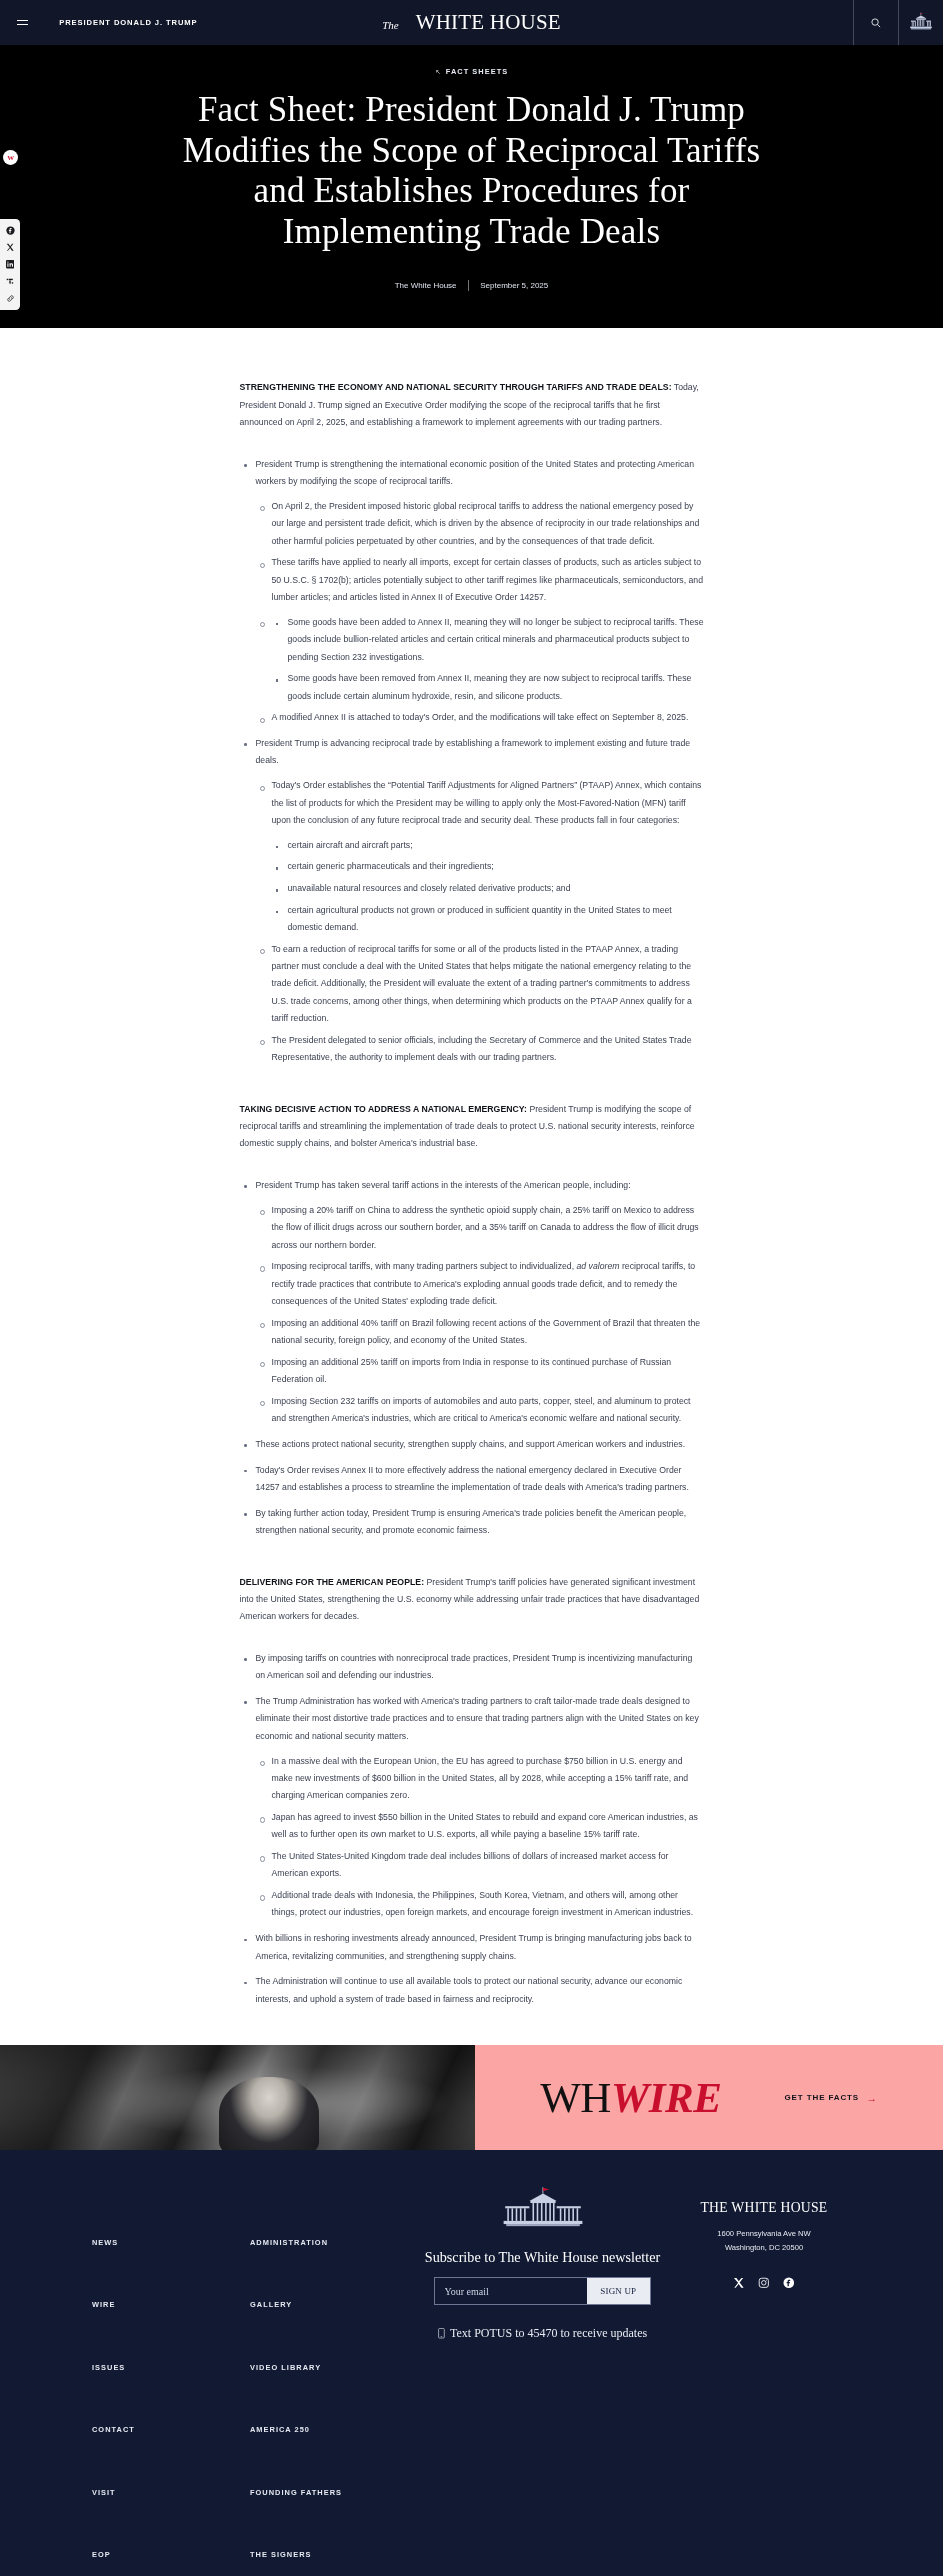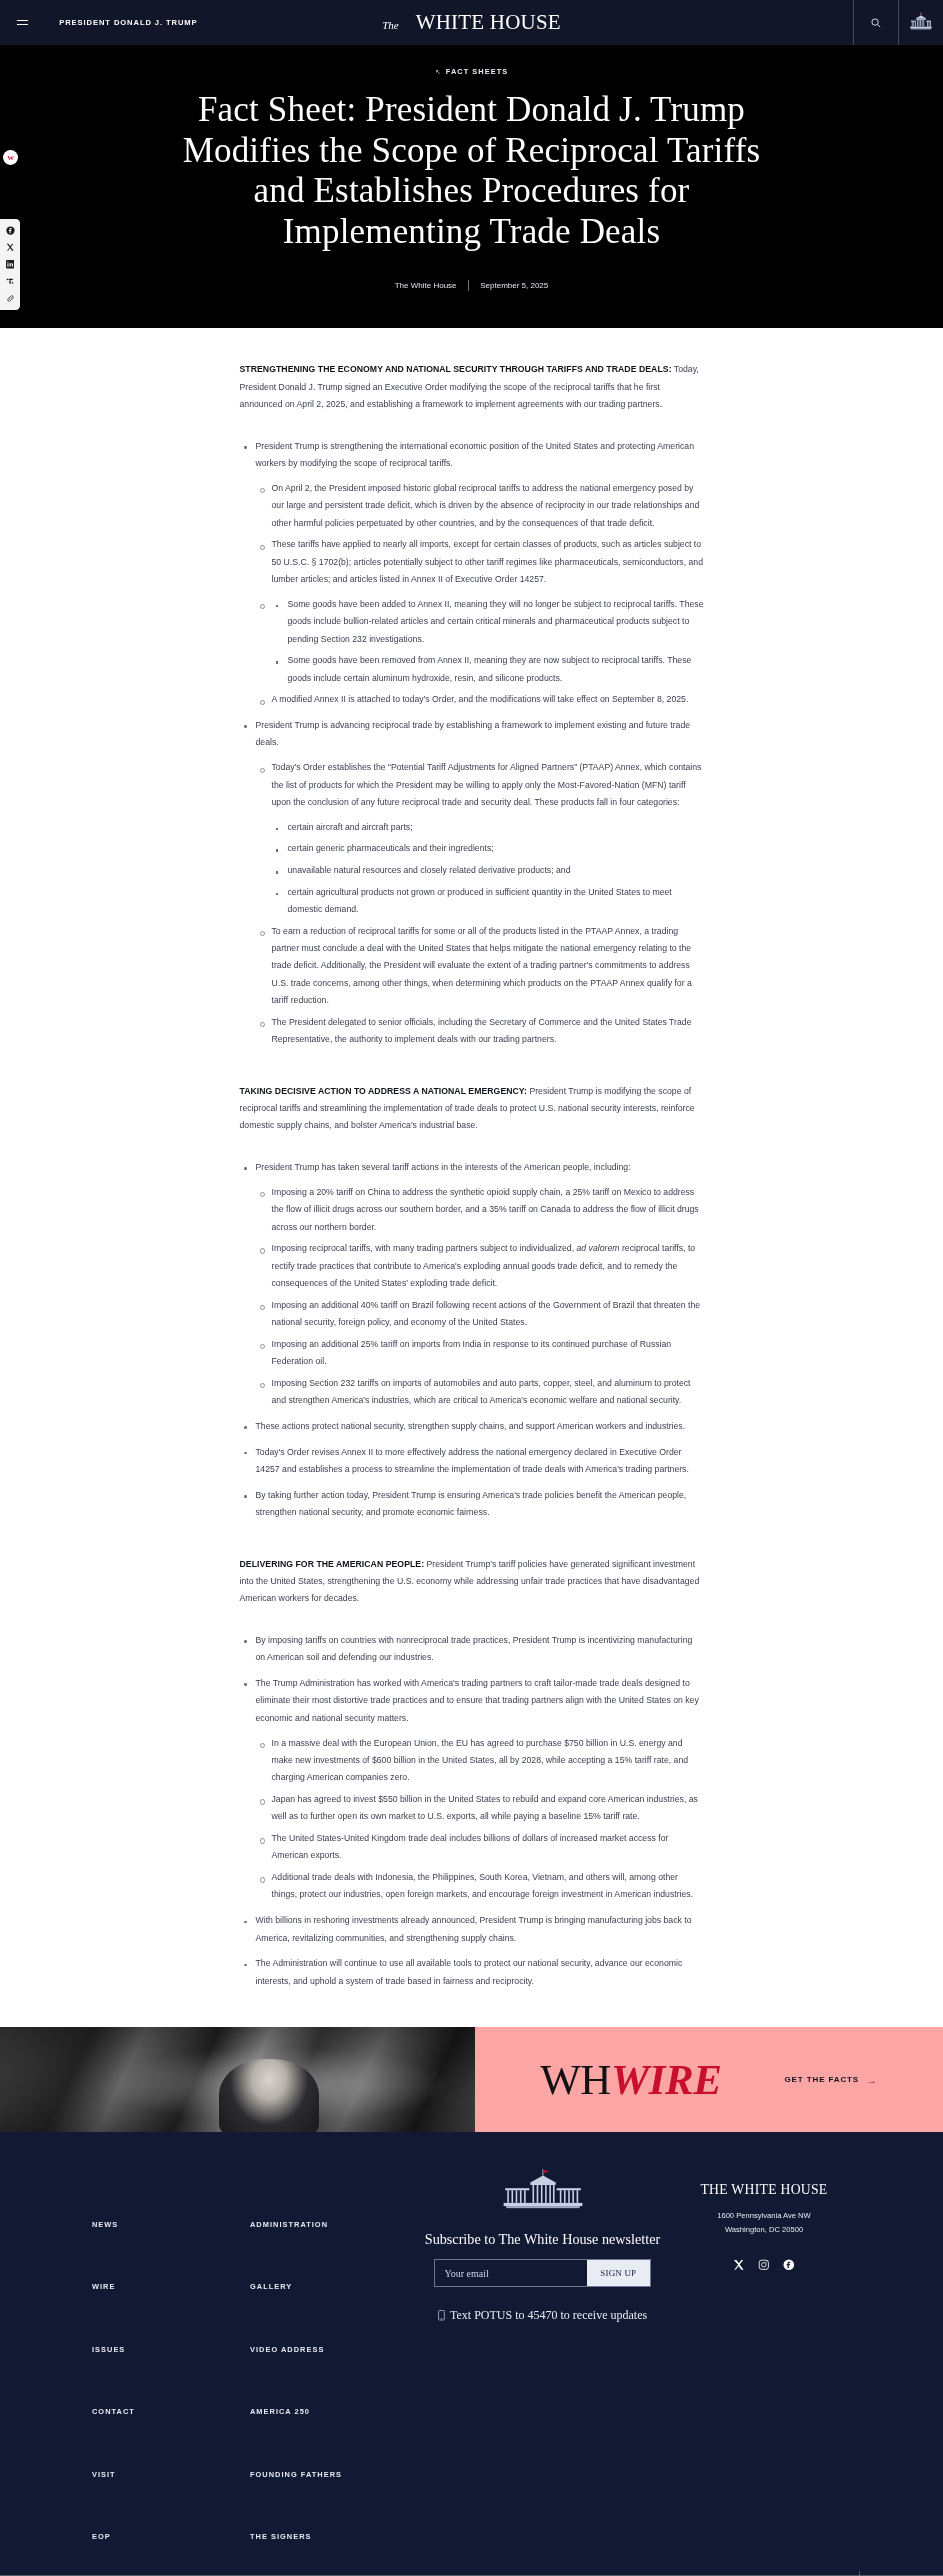--- a/index.html
+++ b/index.html
@@ -75,21 +75,21 @@
   .share-rail .s{ width:9.5px; height:9.5px; display:flex; align-items:center; justify-content:center; cursor:pointer; }
   .wire-badge{
     position:absolute; left:3.2px; top:105px; width:14.8px; height:14.8px; border-radius:50%;
     background:#fff; display:flex; align-items:center; justify-content:center;
     font-size:6.9px; color:#c8102e; font-weight:800; z-index:5; cursor:pointer;
     font-family:"Liberation Serif", serif;
   }
 
   
   .article{
-    max-width:464px; margin:0 auto; padding:33px 0 21px;
+    max-width:464px; margin:0 auto; padding:51px 0 21px;
     font-size:8.7px; line-height:2.0; color:#3a3f50;
   }
   .article p{ margin:0 0 16px; }
   .article p.lead{ margin-bottom:24px; }
   .article strong{ color:#11131a; font-weight:700; letter-spacing:.005em; }
   .article em{ font-style:italic; }
   .article ul{ list-style:none; margin:0 0 16px; padding:0; }
   .article li{ position:relative; padding-left:16px; margin-bottom:8.4px; }
   .article li::before{
     content:""; position:absolute; left:4.7px; top:8.4px;
@@ -424,21 +424,21 @@
       <a>WIRE</a>
       <a>ISSUES</a>
       <a>CONTACT</a>
       <a>VISIT</a>
       <a>EOP</a>
     </div>
 
     <div class="fcol">
       <a>ADMINISTRATION</a>
       <a>GALLERY</a>
-      <a>VIDEO ADDRESS</a>
+      <a>VIDEO LIBRARY</a>
       <a>AMERICA 250</a>
       <a>FOUNDING FATHERS</a>
       <a>THE SIGNERS</a>
     </div>
 
     <div class="fcenter">
       <div class="wh-house-icon">
         <svg width="84" height="51" viewBox="0 0 160 96">
           <rect x="79" y="0" width="1.6" height="12" fill="#c8d0e4"></rect>
           <path d="M80 1 L92 4 L80 7 Z" fill="#c8102e"></path>

